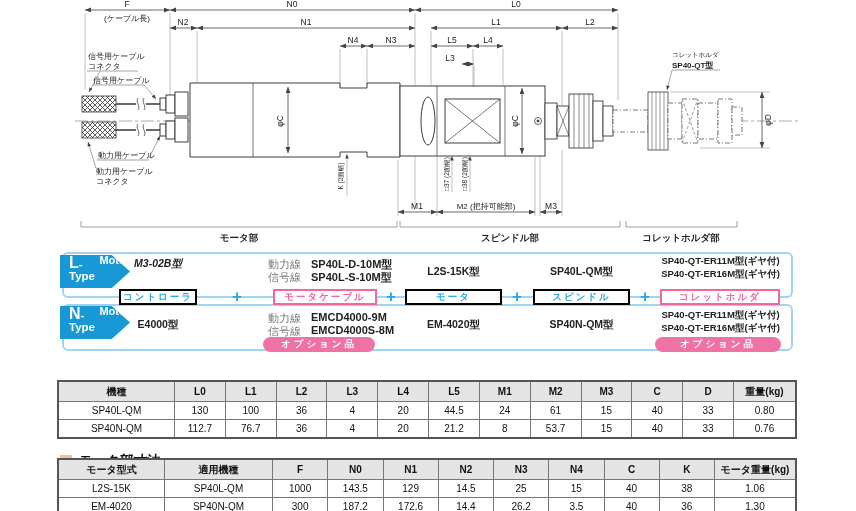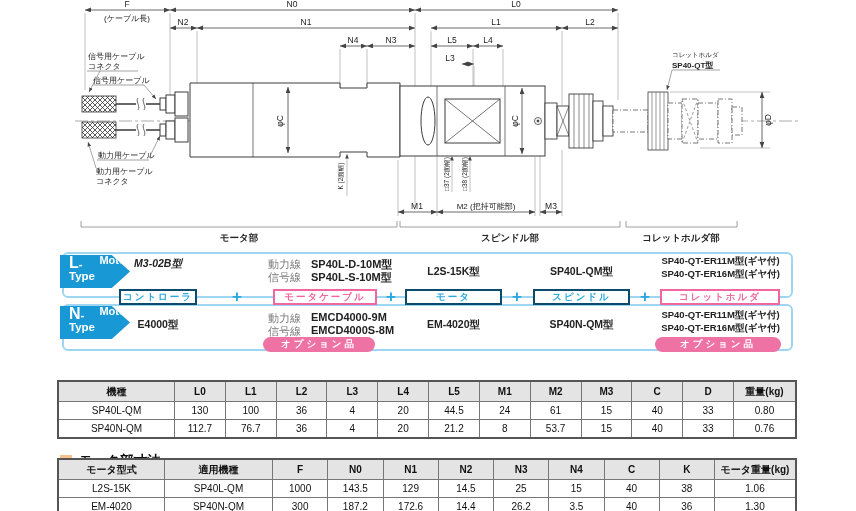--- a/index.html
+++ b/index.html
@@ -17,21 +17,21 @@
   .rrect.top{top:2px;height:46px;}
   .rrect.bot{top:54px;height:47px;}
   .tarrow{position:absolute;left:60px;width:70px;height:33px;background:#1898d5;
           clip-path:polygon(0 0,74% 0,100% 50%,74% 100%,0 100%);
           color:#fff;display:flex;flex-direction:row;justify-content:center;
           padding-left:9px;box-sizing:border-box;line-height:1.02;z-index:4;}
   .tarrow .t1{font-size:11.5px;font-weight:bold;}
   .tarrow .t1::first-letter{font-size:16px;}
   .tarrow .t2{font-size:11px;font-weight:bold;}
   .tarrow.l{top:5px;} .tarrow.n{top:56px;}
-  .bbox{position:absolute;top:39px;height:16px;background:#fff;border:2px solid #0c4a6e;
+  .bbox{position:absolute;top:39px;height:16px;background:#fff;border:2px solid #000000;
         display:flex;align-items:center;justify-content:center;font-size:9.5px;font-weight:bold;
         letter-spacing:2px;color:#29a8e0;box-sizing:border-box;z-index:3;}
   .bbox.pink{border-color:#f2679f;color:#f2679f;}
   .plus{position:absolute;top:38px;width:20px;text-align:center;font-size:17px;font-weight:900;color:#29a8e0;z-index:3;line-height:18px;}
   .mtext{position:absolute;font-size:10.5px;font-weight:bold;color:#222;text-align:center;z-index:3;}
   .crow{position:absolute;display:flex;gap:10px;font-size:11px;white-space:nowrap;z-index:3;}
   .crow .k{color:#777;} .crow .v{font-weight:bold;color:#222;}
   .pill{position:absolute;top:87px;height:15px;background:#ef72a5;color:#fff;border-radius:8px;
         font-size:9.5px;font-weight:bold;letter-spacing:3px;display:flex;align-items:center;justify-content:center;z-index:5;}
 

